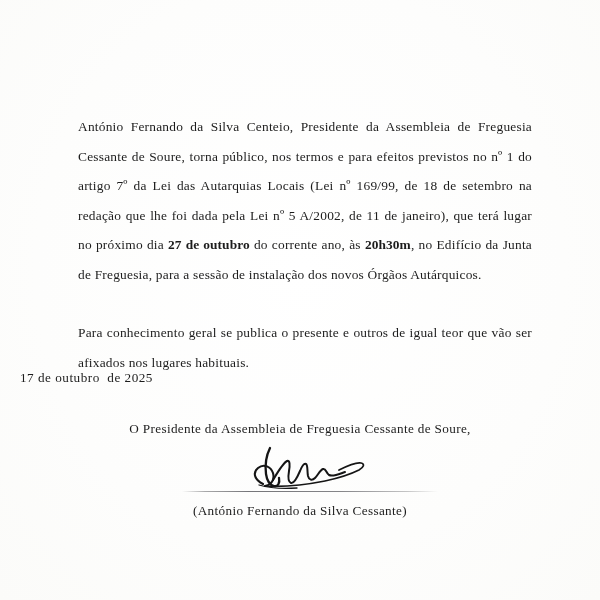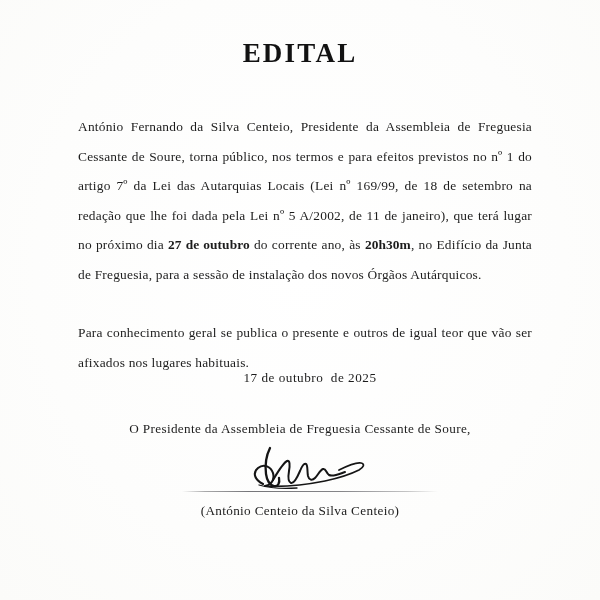--- a/index.html
+++ b/index.html
@@ -65,21 +65,20 @@
   p.para b {
     font-weight: 700;
     letter-spacing: 0.1px;
   }
 
   .date-line {
     position: absolute;
     top: 370px;
     left: 8px;
     right: 0;
-    text-align: center;
     font-size: 13.2px;
     letter-spacing: 0.5px;
     white-space: pre;
     color: #1c1c1c;
     padding-left: 12px;
   }
 
   .closing-line {
     position: absolute;
     top: 415px;
@@ -131,21 +130,20 @@
     color: #1c1c1c;
   }
 </style>
 </head>
 <body>
 
 <div class="paper"></div>
 
 <div class="sheet">
 
-  <div class="doc-title">EDITAL</div>
 
   <div class="body-block">
     <p class="para first"><span>António Fernando da Silva Centeio, Presidente da Assembleia de Freguesia Cessante de Soure, torna público, nos termos e para efeitos previstos no nº 1 do artigo 7º da Lei das Autarquias Locais (Lei nº 169/99, de 18 de setembro na redação que lhe foi dada pela Lei nº 5 A/2002, de 11 de janeiro), que terá lugar no próximo dia </span><b>27 de outubro</b><span> do corrente ano, às </span><b>20h30m</b><span>, no Edifício da Junta de Freguesia, para a sessão de instalação dos novos Órgãos Autárquicos.</span></p>
 
     <p class="para second">Para conhecimento geral se publica o presente e outros de igual teor que vão ser afixados nos lugares habituais.</p>
   </div>
 
   <div class="date-line">17 de outubro  de 2025</div>
 
   <div class="closing-line">O Presidente da Assembleia de Freguesia Cessante de Soure,</div>
@@ -161,15 +159,15 @@
                  C108 37, 114 34, 120 32" stroke-width="2.0"></path>
         <path d="M40 46 C58 47, 80 45, 100 41 C114 38, 126 34, 134 30
                  C139 27, 140 24, 136 23 C131 22, 122 26, 114 30" stroke-width="1.7"></path>
         <path d="M34 45 C44 48, 58 49, 72 48" stroke-width="1.3"></path>
       </g>
     </svg>
   </div>
 
   <div class="sig-rule"></div>
 
-  <div class="sig-name">(António Centeio da Silva Centeio)</div>
+  <div class="sig-name">(António Fernando da Silva Cessante)</div>
 
 </div>
 
 </body></html>

